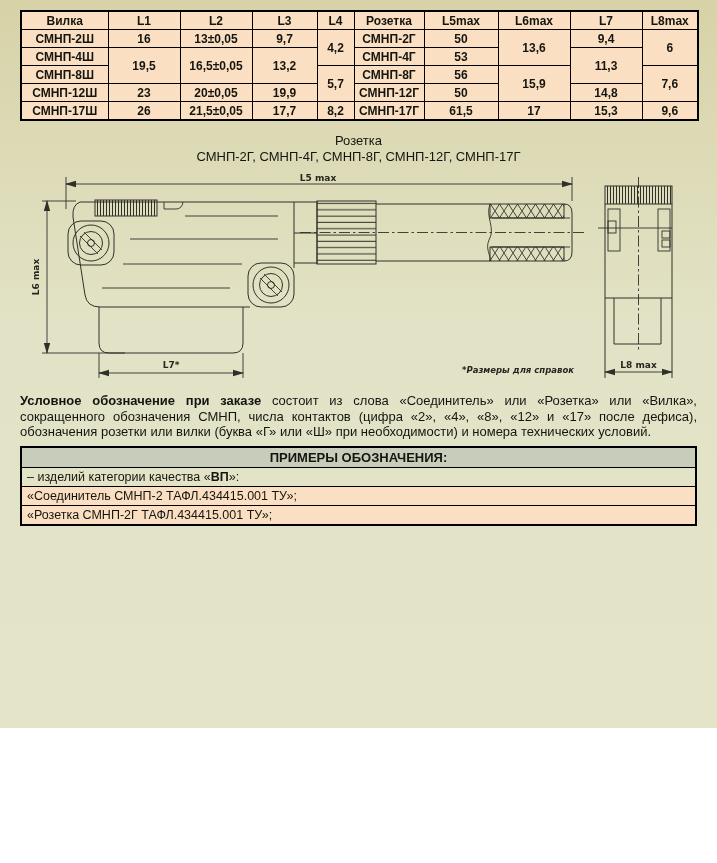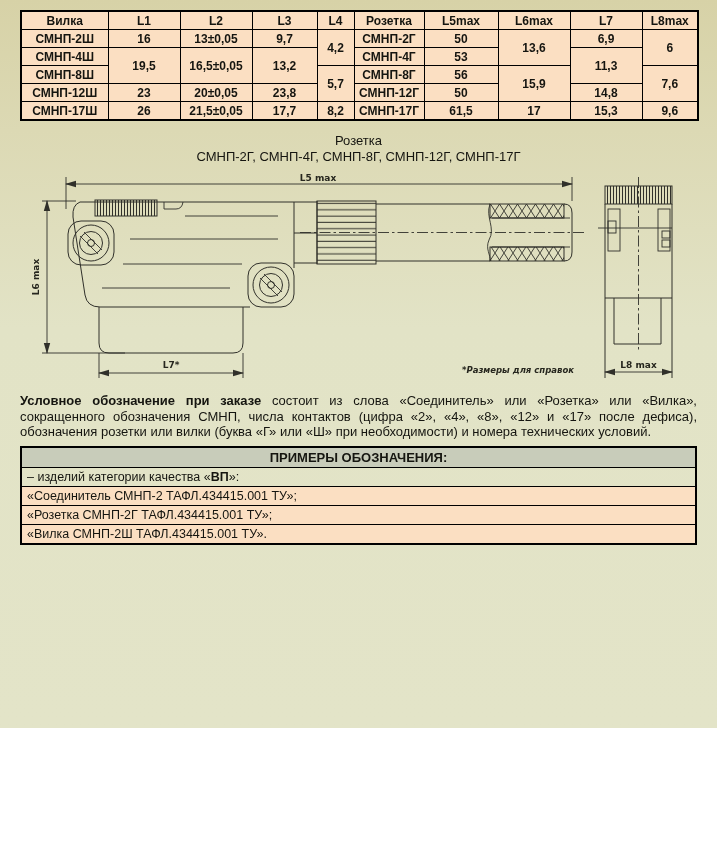--- a/index.html
+++ b/index.html
@@ -93,21 +93,21 @@
       <tbody>
         <tr>
           <td>СМНП-2Ш</td>
           <td>16</td>
           <td>13±0,05</td>
           <td>9,7</td>
           <td rowspan="2">4,2</td>
           <td>СМНП-2Г</td>
           <td>50</td>
           <td rowspan="2">13,6</td>
-          <td>6,9</td>
+          <td>9,4</td>
           <td rowspan="2">6</td>
         </tr>
         <tr>
           <td>СМНП-4Ш</td>
           <td rowspan="2">19,5</td>
           <td rowspan="2">16,5±0,05</td>
           <td rowspan="2">13,2</td>
           <td>СМНП-4Г</td>
           <td>53</td>
           <td rowspan="2">11,3</td>
@@ -117,21 +117,21 @@
           <td rowspan="2">5,7</td>
           <td>СМНП-8Г</td>
           <td>56</td>
           <td rowspan="2">15,9</td>
           <td rowspan="2">7,6</td>
         </tr>
         <tr>
           <td>СМНП-12Ш</td>
           <td>23</td>
           <td>20±0,05</td>
-          <td>23,8</td>
+          <td>19,9</td>
           <td>СМНП-12Г</td>
           <td>50</td>
           <td>14,8</td>
         </tr>
         <tr>
           <td>СМНП-17Ш</td>
           <td>26</td>
           <td>21,5±0,05</td>
           <td>17,7</td>
           <td>8,2</td>
@@ -262,20 +262,17 @@
         </tr>
         <tr>
           <td class="ex-cat"><span>– изделий категории качества «</span><b>ВП</b><span>»:</span></td>
         </tr>
         <tr>
           <td class="ex-item">«Соединитель СМНП-2 ТАФЛ.434415.001 ТУ»;</td>
         </tr>
         <tr>
           <td class="ex-item">«Розетка СМНП-2Г ТАФЛ.434415.001 ТУ»;</td>
         </tr>
-        <tr>
-          <td class="ex-item">«Вилка СМНП-2Ш ТАФЛ.434415.001 ТУ».</td>
-        </tr>
       </tbody>
     </table>
 
   </div>
 </div>
 
 </body></html>

